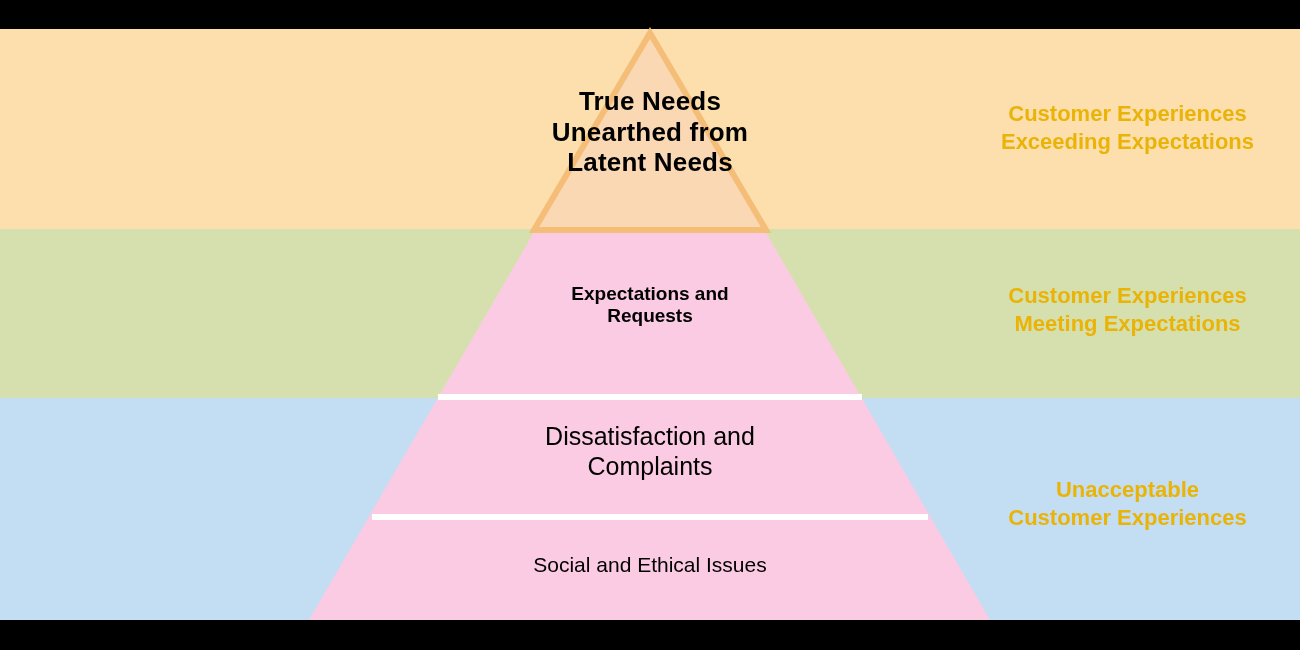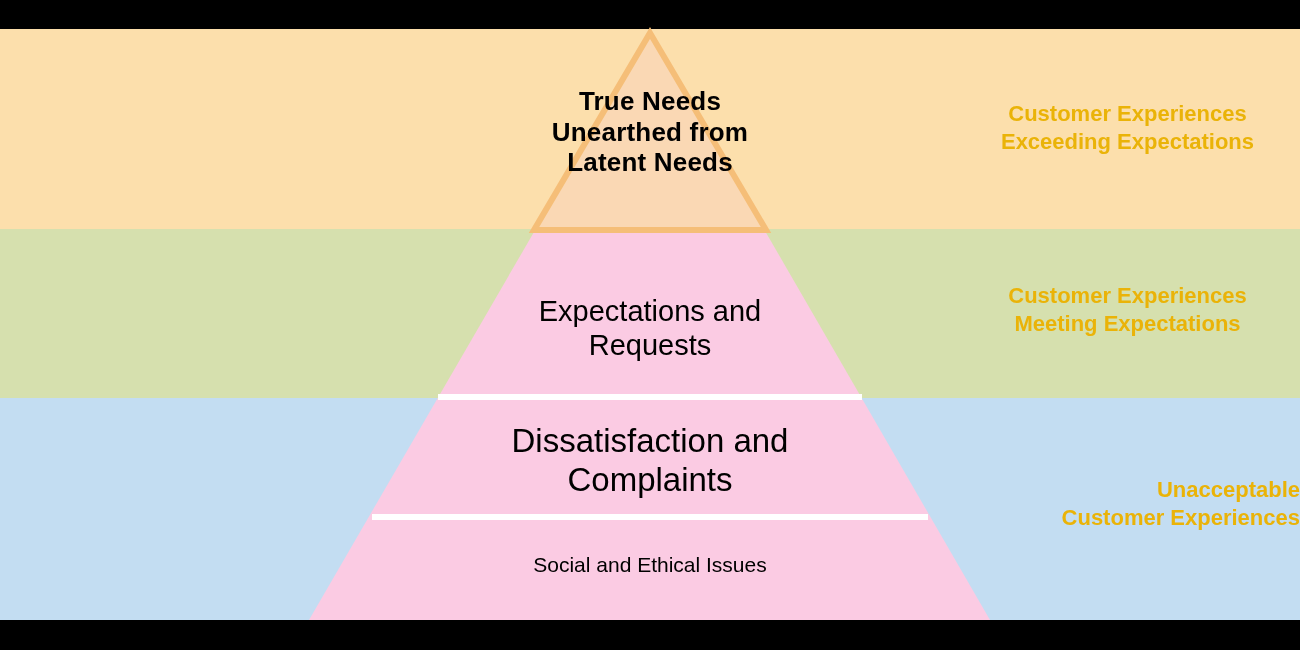--- a/index.html
+++ b/index.html
@@ -46,27 +46,27 @@
     line-height: 1.18;
     white-space: pre-line;
   }
   #tier-label-0 {
     top: 86px;
     font-size: 26px;
     font-weight: bold;
     letter-spacing: 0.2px;
   }
   #tier-label-1 {
-    top: 294px;
-    font-size: 29px;
-    font-weight: normal;
+    top: 283px;
+    font-size: 19px;
+    font-weight: bold;
   }
   #tier-label-2 {
     top: 422px;
-    font-size: 33px;
+    font-size: 25px;
     font-weight: normal;
   }
   #tier-label-3 {
     top: 553px;
     font-size: 21px;
     font-weight: normal;
   }
 
   
   .band-annotation {
@@ -75,21 +75,21 @@
     width: 345px;
     text-align: center;
     color: #eab308;
     font-weight: bold;
     font-size: 22px;
     line-height: 1.28;
     white-space: pre-line;
   }
   #band-annotation-0 { top: 100px; }
   #band-annotation-1 { top: 282px; }
-  #band-annotation-2 { top: 476px; text-align: right; }
+  #band-annotation-2 { top: 476px; }
 </style>
 </head>
 <body>
 
 <div id="canvas">
 
   <div class="band" id="band-top"></div>
   <div class="band" id="band-middle"></div>
   <div class="band" id="band-bottom"></div>
 

